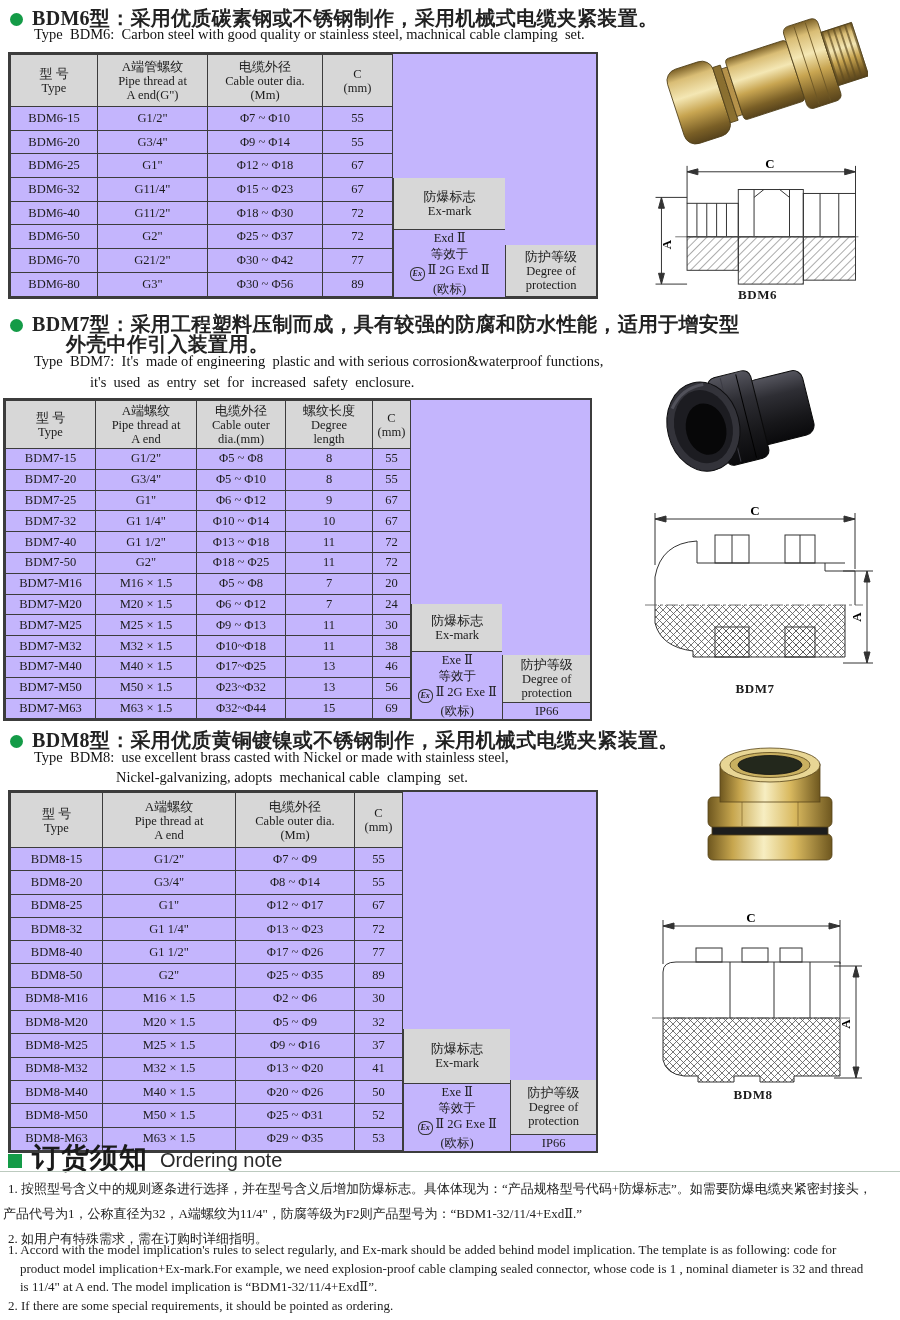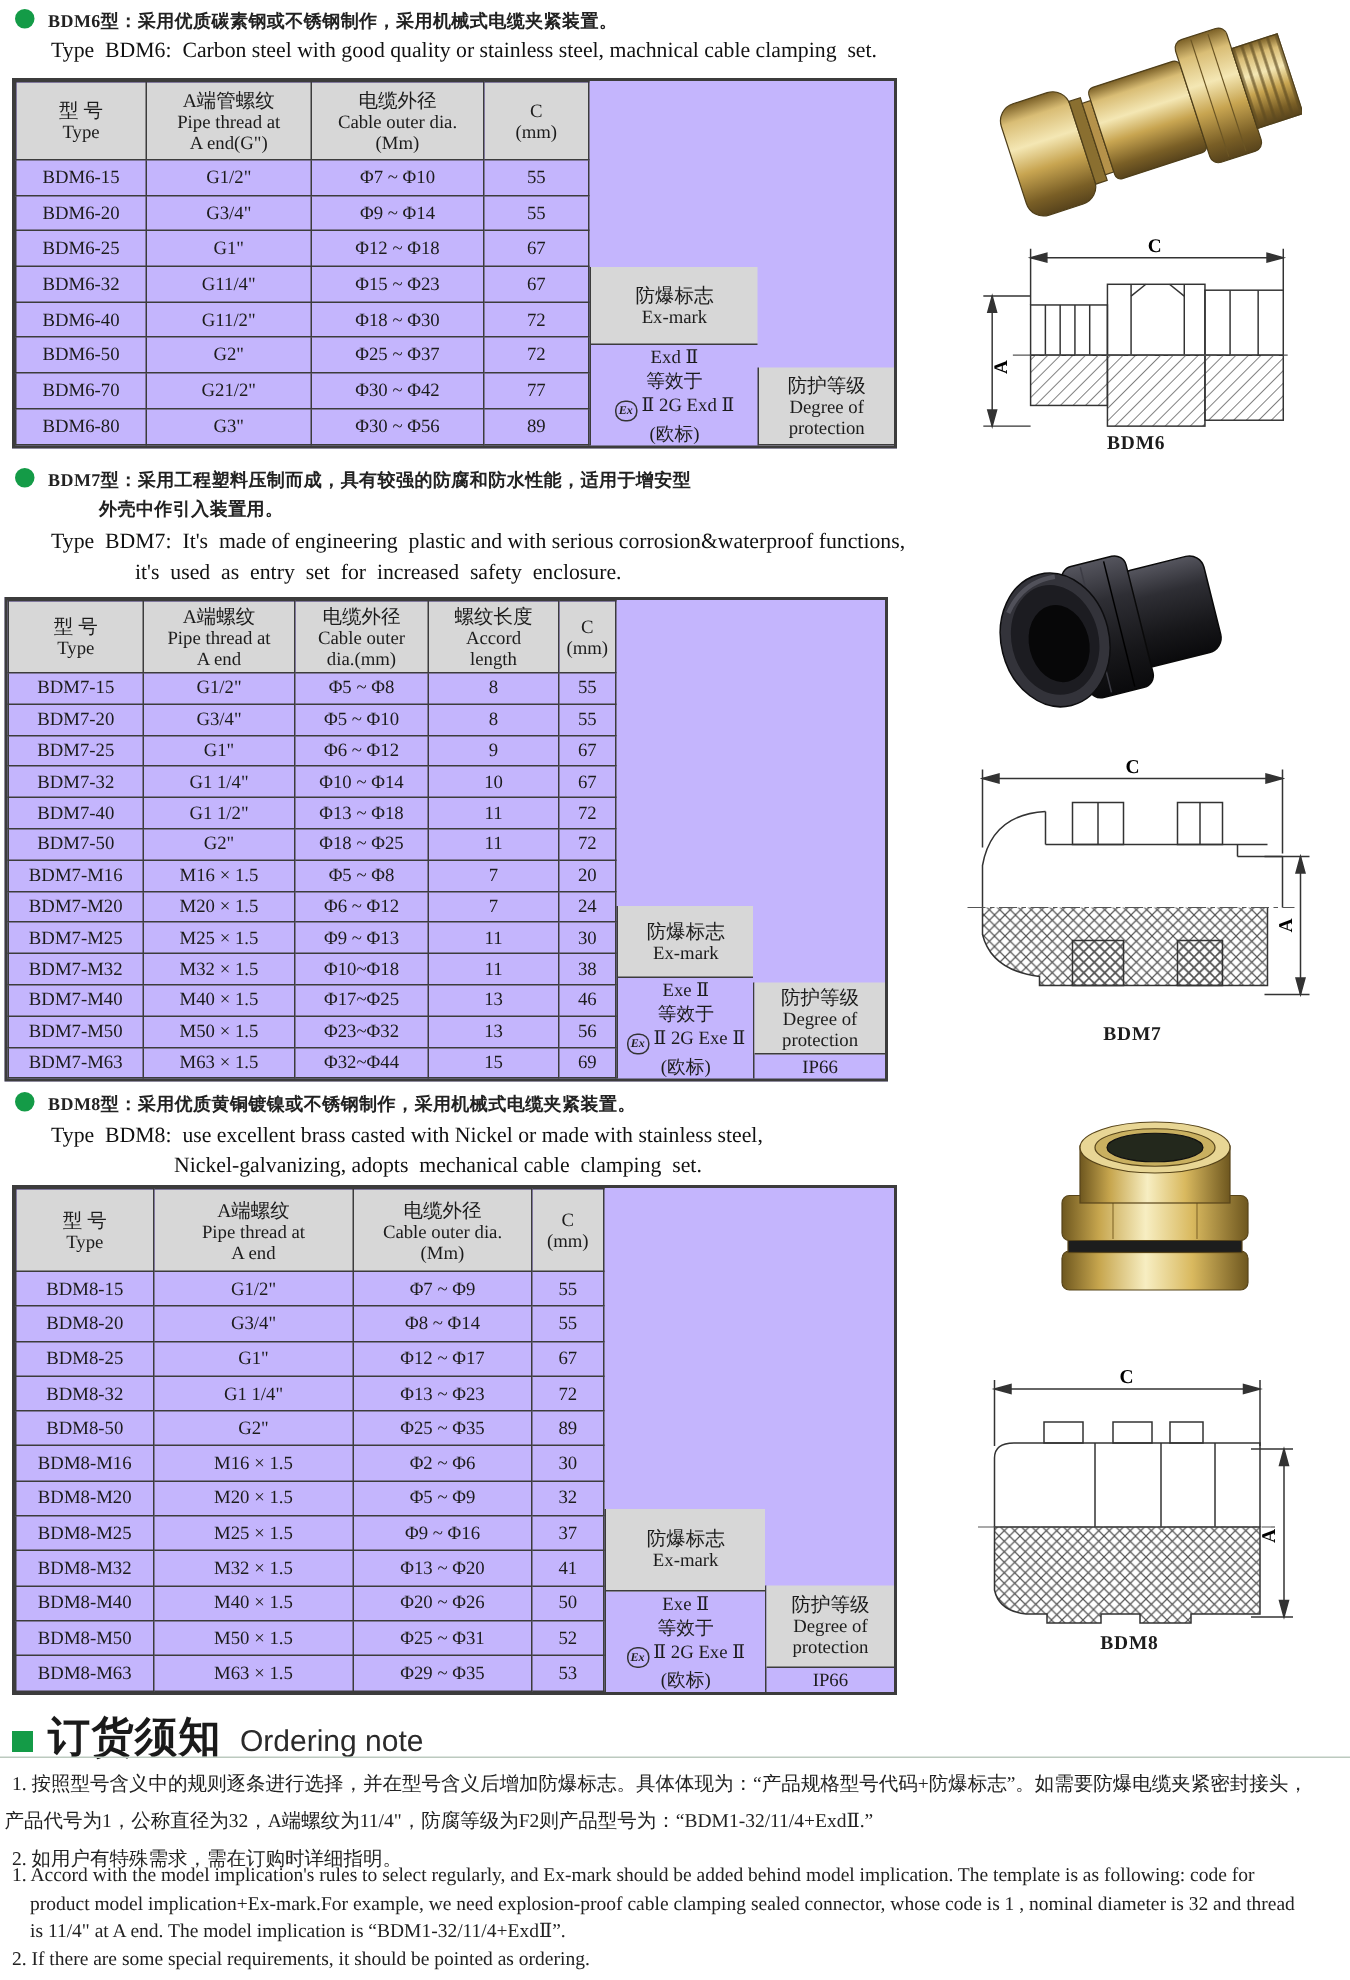--- a/index.html
+++ b/index.html
@@ -1,21 +1,21 @@
 <!DOCTYPE html>
 <html><head>
 <meta charset="utf-8">
 <style>
   html,body{margin:0;padding:0;background:#fff;}
   #page{position:relative;width:900px;height:1320px;background:#fff;overflow:hidden;
         font-family:"Liberation Serif","DejaVu Serif",serif;color:#1c1c1c;}
   .abs{position:absolute;}
   
   .dot{display:inline-block;width:13px;height:13px;border-radius:50%;background:#149b47;margin-right:9px;vertical-align:-1px;}
-  .sec-cn{font-size:12px;font-weight:600;color:#222;letter-spacing:.3px;white-space:nowrap;}
+  .sec-cn{font-size:20px;font-weight:600;color:#222;letter-spacing:.3px;white-space:nowrap;}
   .sec-en{font-size:14.5px;color:#111;white-space:pre;}
   
   .tbl{position:absolute;display:flex;align-items:flex-end;border:2px solid #3c3c3c;box-sizing:border-box;background:#c4b5fd;}
   .tbl table{border-collapse:collapse;table-layout:fixed;}
   .tbl th,.tbl td{border:1px solid #3c3c3c;text-align:center;vertical-align:middle;padding:0;overflow:hidden;}
   .tbl thead th{background:#d7d7d7;font-weight:normal;}
   .tbl td{font-size:12.5px;}
   .hcn{font-size:13px;line-height:15px;}
   .hen{font-size:12.5px;line-height:14px;}
   .side{display:flex;flex-direction:column;border-left:1px solid #3c3c3c;box-sizing:border-box;}
@@ -187,21 +187,21 @@
               <div class="hen">Pipe thread at</div>
               <div class="hen">A end</div>
             </th>
           <th>
               <div class="hcn">电缆外径</div>
               <div class="hen">Cable outer</div>
               <div class="hen">dia.(mm)</div>
             </th>
           <th>
               <div class="hcn">螺纹长度</div>
-              <div class="hen">Accord</div>
+              <div class="hen">Degree</div>
               <div class="hen">length</div>
             </th>
           <th>
               <div class="hen">C</div>
               <div class="hen">(mm)</div>
             </th>
         </tr>
       </thead>
       <tbody>
 
@@ -393,20 +393,26 @@
             <td>67</td>
           </tr>
 
           <tr>
             <td>BDM8-32</td>
             <td>G1 1/4"</td>
             <td>Φ13 ~ Φ23</td>
             <td>72</td>
           </tr>
 
+          <tr>
+            <td>BDM8-40</td>
+            <td>G1 1/2"</td>
+            <td>Φ17 ~ Φ26</td>
+            <td>77</td>
+          </tr>
 
           <tr>
             <td>BDM8-50</td>
             <td>G2"</td>
             <td>Φ25 ~ Φ35</td>
             <td>89</td>
           </tr>
 
           <tr>
             <td>BDM8-M16</td>

